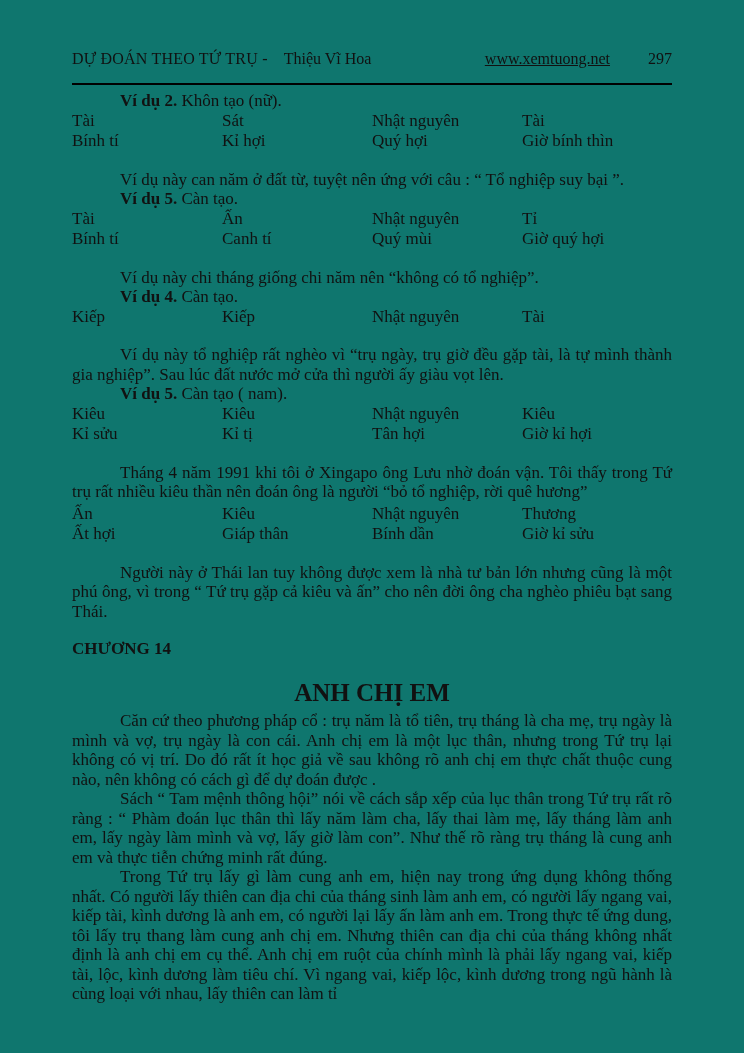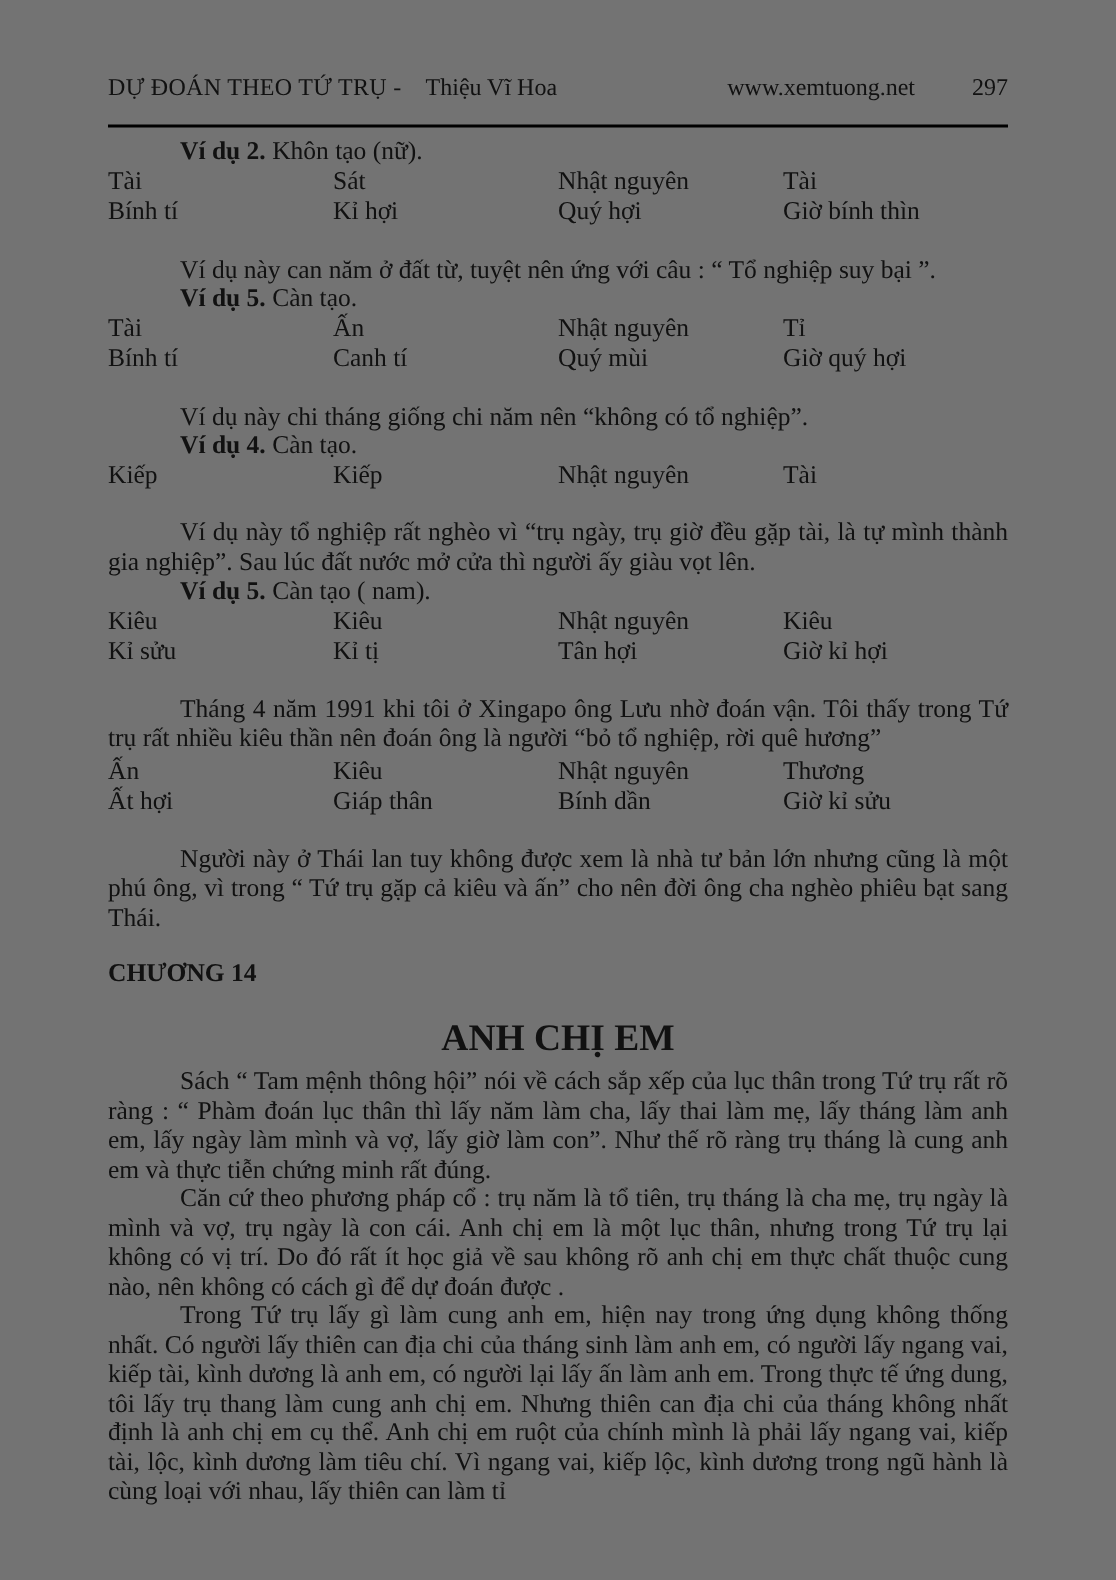--- a/index.html
+++ b/index.html
@@ -1,36 +1,36 @@
 <!DOCTYPE html>
 <html><head>
 <meta charset="utf-8">
 <style>
   html, body { margin: 0; padding: 0; background: #ffffff; }
   .page {
     position: relative;
     width: 744px;
     height: 1053px;
-    background: #737373;
+    background: #0f766e;
     color: #111111;
     box-sizing: border-box;
     padding: 50px 72px 0 72px;
     font-family: "Liberation Serif", "DejaVu Serif", serif;
     overflow: hidden;
   }
   .pg-header {
     display: flex;
     align-items: baseline;
     font-size: 16px;
     white-space: nowrap;
   }
   .pg-header .book-title { letter-spacing: 0.2px; }
   .pg-header .author { margin-left: 16px; }
   .pg-header .spacer { flex: 1; }
-  .pg-header .site { }
+  .pg-header .site { text-decoration: underline; }
   .pg-header .pgnum { margin-left: 38px; }
   .rule {
     border-top: 2px solid #000000;
     margin-top: 15px;
     height: 0;
   }
   main {
     margin-top: 6px;
     font-size: 17px;
     line-height: 19.5px;
@@ -159,18 +159,18 @@
         <span>Giáp thân</span>
         <span>Bính dần</span>
         <span>Giờ kỉ sửu</span>
       </div>
     </div>
     <p class="para">Người này ở Thái lan tuy không được xem là nhà tư bản lớn nhưng cũng là một phú ông, vì trong “ Tứ trụ gặp cả kiêu và ấn” cho nên đời ông cha nghèo phiêu bạt sang Thái.</p>
 
     <p class="chapter-number">CHƯƠNG 14</p>
     <h1 class="chapter-title">ANH CHỊ EM</h1>
 
+    <p class="para tight">Căn cứ theo phương pháp cổ : trụ năm là tổ tiên, trụ tháng là cha mẹ, trụ ngày là mình và vợ, trụ ngày là con cái. Anh chị em là một lục thân, nhưng trong Tứ trụ lại không có vị trí. Do đó rất ít học giả về sau không rõ anh chị em thực chất thuộc cung nào, nên không có cách gì để dự đoán được .</p>
     <p class="para tight">Sách “ Tam mệnh thông hội” nói về cách sắp xếp của lục thân trong Tứ trụ rất rõ ràng : “ Phàm đoán lục thân thì lấy năm làm cha, lấy thai làm mẹ, lấy tháng làm anh em, lấy ngày làm mình và vợ, lấy giờ làm con”. Như thế rõ ràng trụ tháng là cung anh em và thực tiễn chứng minh rất đúng.</p>
-    <p class="para tight">Căn cứ theo phương pháp cổ : trụ năm là tổ tiên, trụ tháng là cha mẹ, trụ ngày là mình và vợ, trụ ngày là con cái. Anh chị em là một lục thân, nhưng trong Tứ trụ lại không có vị trí. Do đó rất ít học giả về sau không rõ anh chị em thực chất thuộc cung nào, nên không có cách gì để dự đoán được .</p>
     <p class="para tight">Trong Tứ trụ lấy gì làm cung anh em, hiện nay trong ứng dụng không thống nhất. Có người lấy thiên can địa chi của tháng sinh làm anh em, có người lấy ngang vai, kiếp tài, kình dương là anh em, có người lại lấy ấn làm anh em. Trong thực tế ứng dung, tôi lấy trụ thang làm cung anh chị em. Nhưng thiên can địa chi của tháng không nhất định là anh chị em cụ thể. Anh chị em ruột của chính mình là phải lấy ngang vai, kiếp tài, lộc, kình dương làm tiêu chí. Vì ngang vai, kiếp lộc, kình dương trong ngũ hành là cùng loại với nhau, lấy thiên can làm tỉ</p>
 
   </main>
 </div>
 
 </body></html>

